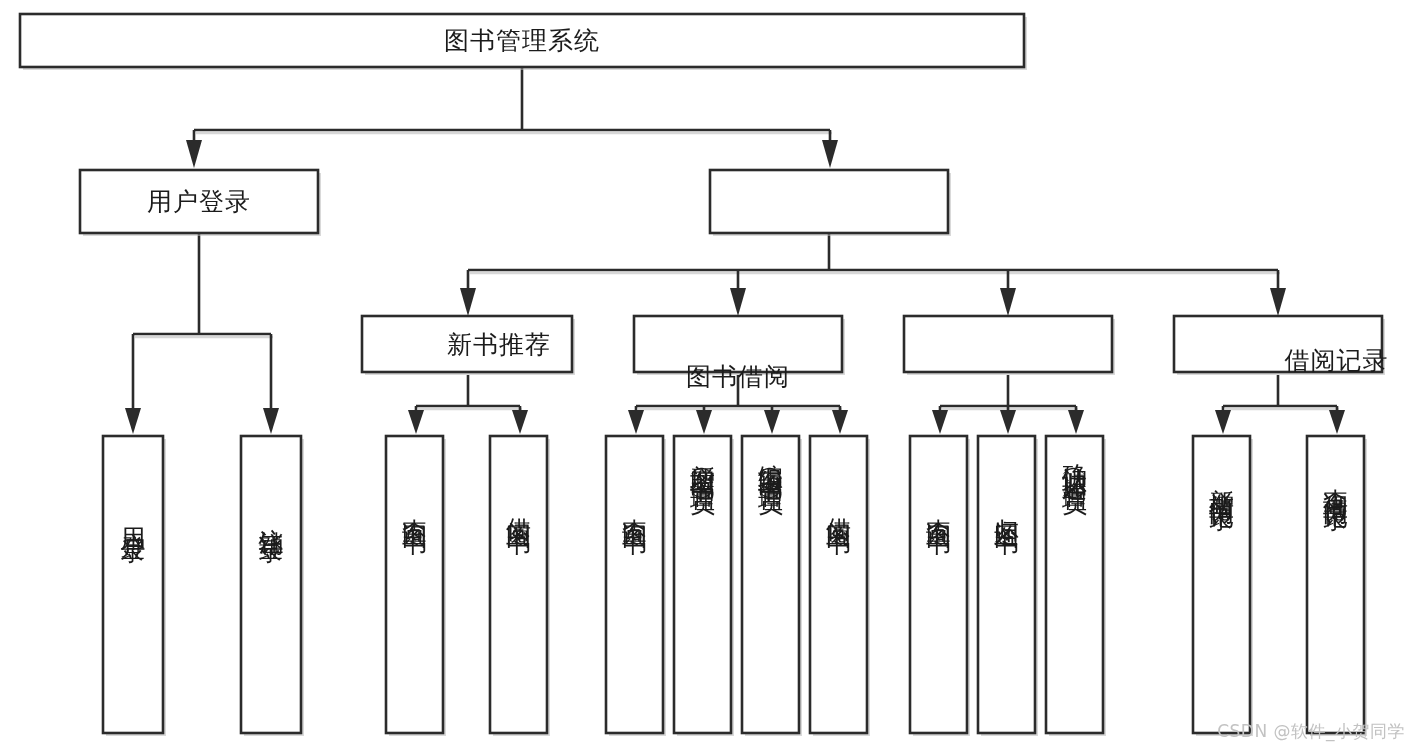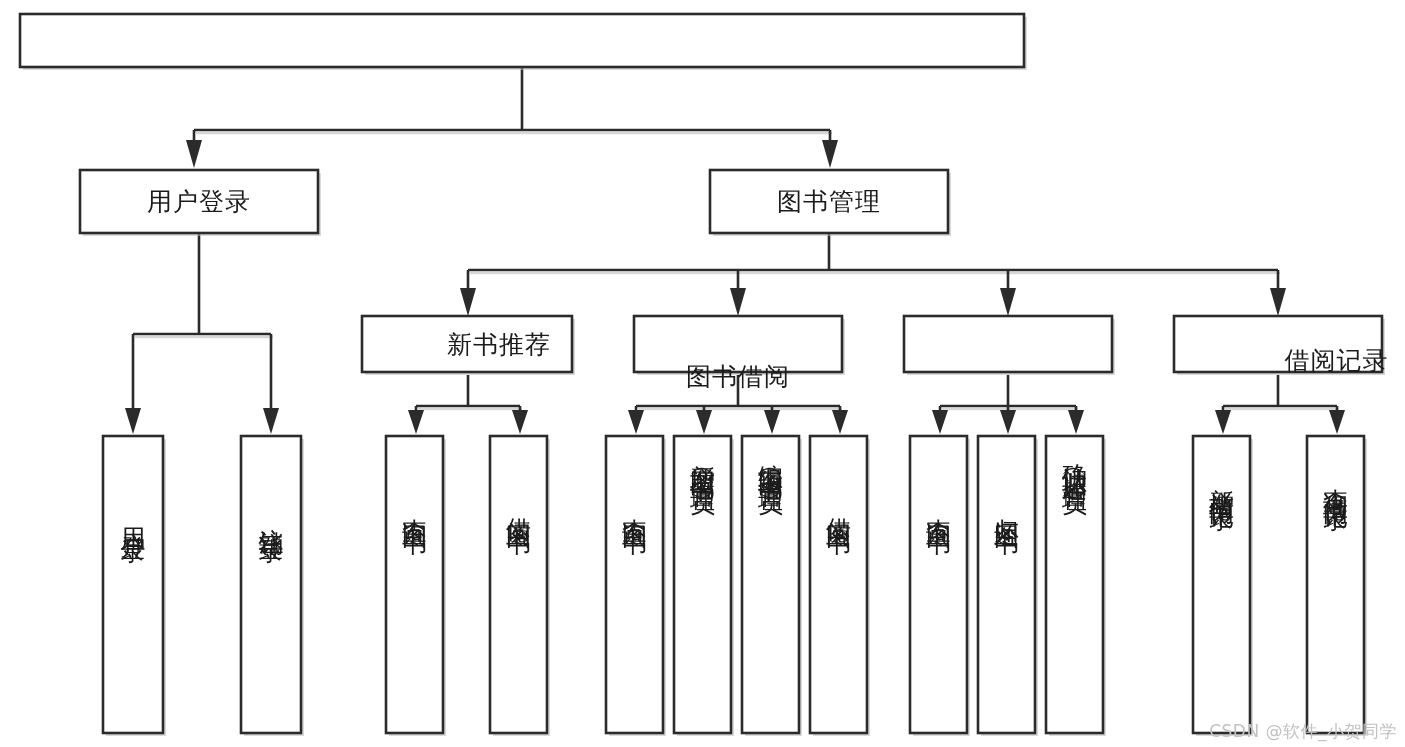--- a/index.html
+++ b/index.html
@@ -38,21 +38,21 @@
     position:absolute;
     display:flex;align-items:center;justify-content:center;
     pointer-events:none;
   }
   .hlabel{
     font-size:25px;color:#1b1b1b;
     font-family:"DejaVu Sans","Liberation Sans",sans-serif;
     letter-spacing:1px;white-space:nowrap;
   }
   #watermark{
-    position:absolute;right:8px;bottom:4px;
+    position:absolute;right:0;bottom:4px;
     font-size:17px;color:#c2c2c2;
     font-family:"DejaVu Sans","Liberation Sans",sans-serif;
     white-space:nowrap;letter-spacing:.5px;
   }
 </style>
 </head>
 <body>
 
 <div id="diagram-root">
 
@@ -179,27 +179,27 @@
       <rect class="node-shadow" x="1049" y="439" width="57" height="297"></rect>
       <rect class="node-rect" x="1046" y="436" width="57" height="297"></rect>
 
       <rect class="node-shadow" x="1196" y="439" width="57" height="297"></rect>
       <rect class="node-rect" x="1193" y="436" width="57" height="297"></rect>
       <rect class="node-shadow" x="1310" y="439" width="57" height="297"></rect>
       <rect class="node-rect" x="1307" y="436" width="57" height="297"></rect>
     </g>
   </svg>
 
+  <div class="hlabel-wrap" style="left:20px;top:14px;width:1004px;height:53px;">
+    <span class="hlabel">图书管理系统</span>
+  </div>
 
   <div class="hlabel-wrap" style="left:80px;top:170px;width:238px;height:63px;">
     <span class="hlabel">用户登录</span>
   </div>
-  <div class="hlabel-wrap" style="left:710px;top:170px;width:238px;height:63px;">
-    <span class="hlabel">图书管理</span>
-  </div>
 
   <div class="hlabel-wrap" style="left:362px;top:316px;width:210px;height:56px;padding-left:32px;">
     <span class="hlabel">新书推荐</span>
   </div>
   <div class="hlabel-wrap" style="left:634px;top:316px;width:208px;height:56px;margin-top:32px;">
     <span class="hlabel">图书借阅</span>
   </div>
   <div class="hlabel-wrap" style="left:1174px;top:332px;width:249px;height:56px;margin-left:38px;">
     <span class="hlabel">借阅记录</span>
   </div>

